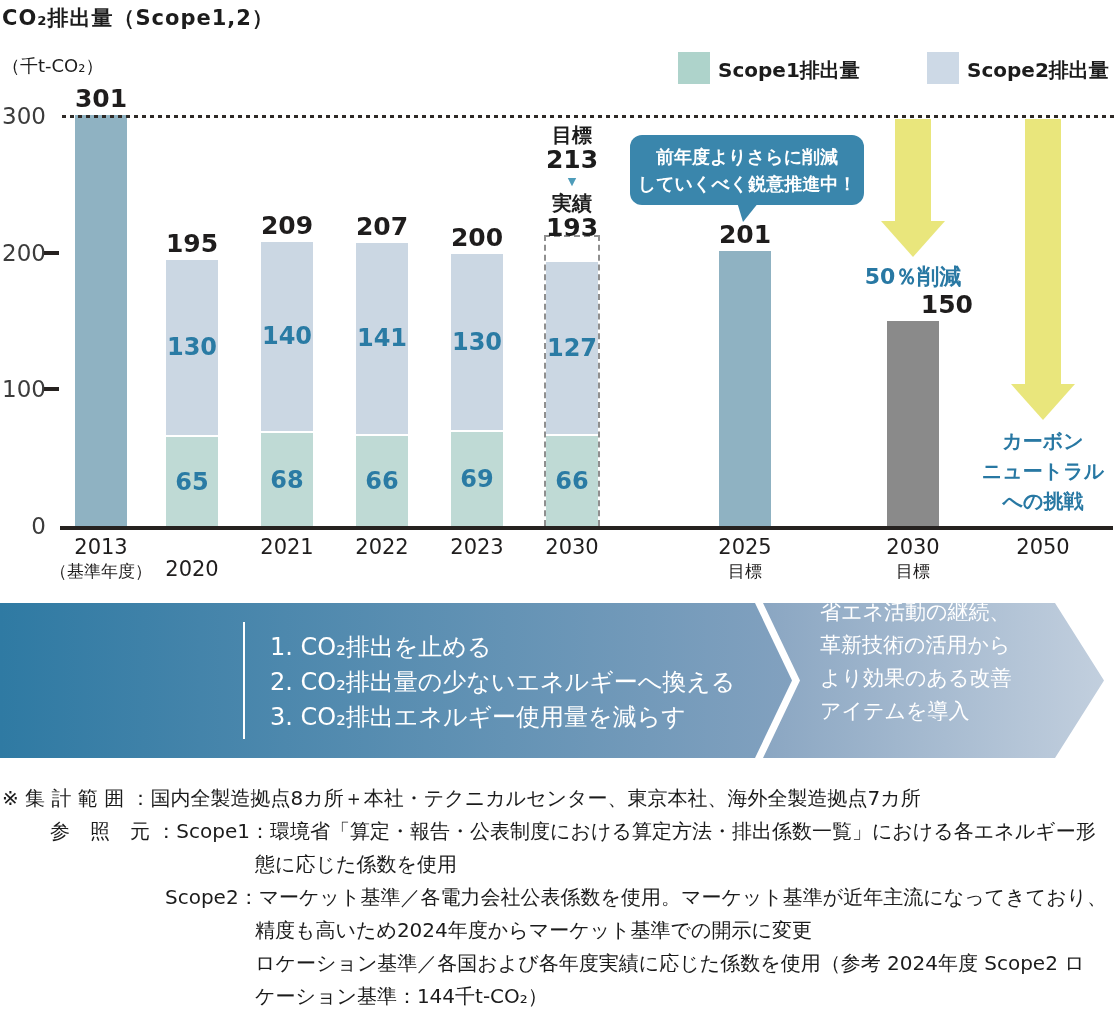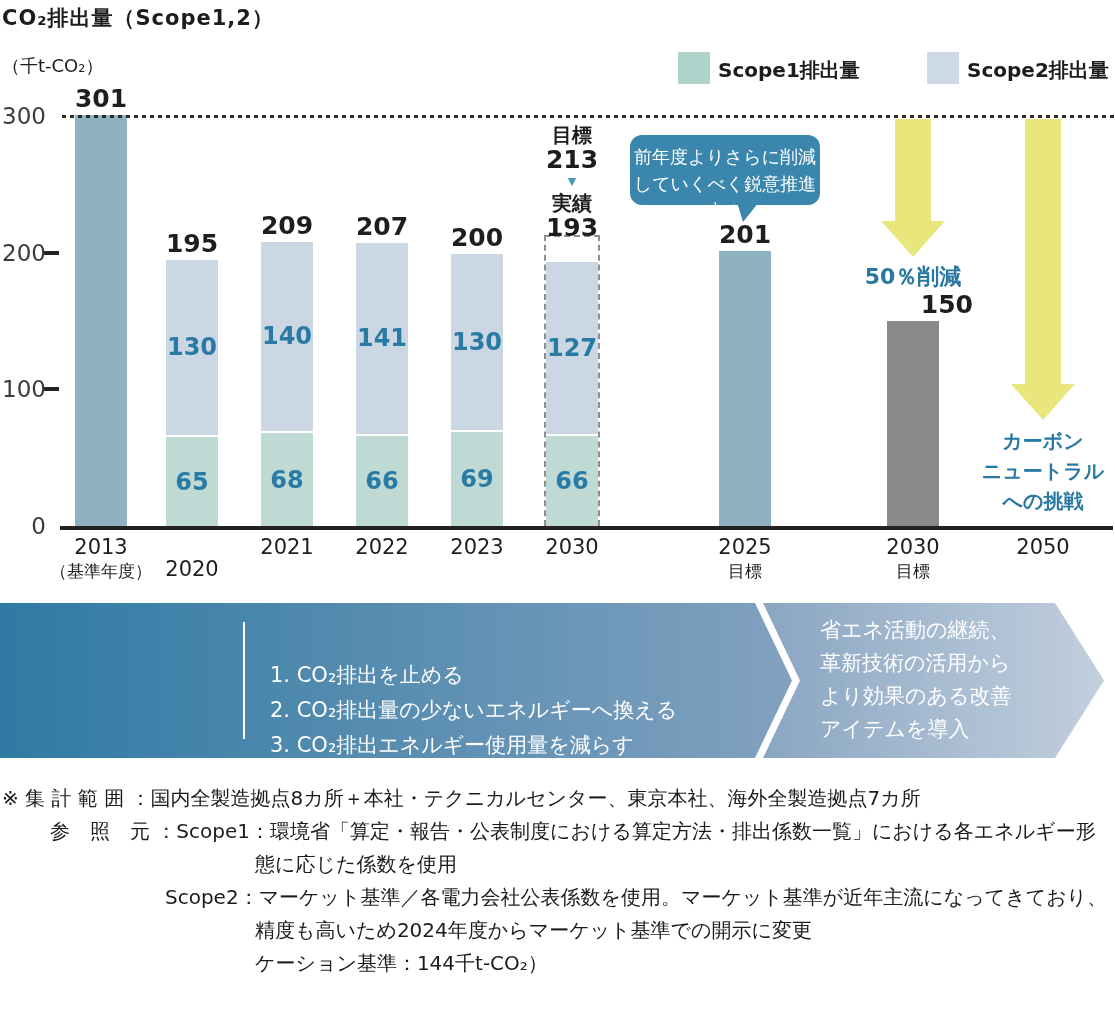--- a/index.html
+++ b/index.html
@@ -29,41 +29,41 @@
   .year-label{position:absolute;width:140px;text-align:center;font-size:21px;color:#1f1d1d;}
   .year-sublabel{position:absolute;width:140px;text-align:center;font-size:17px;color:#1f1d1d;}
   .dashed-target{position:absolute;border:2px dashed #8f8f8f;box-sizing:border-box;z-index:1;}
   
   .target-stack{left:512px;top:124px;width:120px;text-align:center;z-index:4;}
   .ts-word{font-size:20px;font-weight:bold;line-height:22px;}
   .ts-num{font-size:25px;font-weight:bold;line-height:27px;}
   .ts-arrow{font-size:11px;color:#4e9cba;line-height:13px;margin:2px 0;}
   .ts-gap{margin-top:4px;}
   
-  .bubble{left:630px;top:135px;width:190px;height:70px;background:#3a86ac;border-radius:12px;
-    color:#fff;text-align:center;font-weight:normal;font-size:18px;line-height:27px;padding-top:8px;
+  .bubble{left:630px;top:135px;width:234px;height:70px;background:#3a86ac;border-radius:12px;
+    color:#fff;text-align:center;font-weight:bold;font-size:18px;line-height:27px;padding-top:8px;
     box-sizing:border-box;z-index:4;}
   .bubble-tail{left:737px;top:202px;width:0;height:0;border-left:6px solid transparent;
     border-right:16px solid transparent;border-top:20px solid #3a86ac;z-index:4;}
   
   .arrow-shaft{background:var(--c-yellow);z-index:4;}
   .arrow-head{width:0;height:0;border-left:32px solid transparent;border-right:32px solid transparent;
     border-top:36px solid var(--c-yellow);z-index:4;}
   .callout-teal{color:#2878a3;font-weight:bold;text-align:center;z-index:5;}
   
   .banner1{left:0;top:603px;width:792px;height:155px;
     background:linear-gradient(90deg,#2f7aa3,#82a1bf);
     clip-path:polygon(0 0,755px 0,792px 50%,755px 100%,0 100%);}
   .banner1-heading{left:28px;top:663px;font-size:30px;font-weight:bold;color:#fff;letter-spacing:2px;}
   .banner1-divider{left:243px;top:622px;width:2px;height:117px;background:#fff;}
-  .banner1-list{left:270px;top:630px;font-size:21px;line-height:35px;color:#fff;margin-top:28px;}
+  .banner1-list{left:270px;top:630px;font-size:24px;line-height:35px;color:#fff;}
   .banner2{left:763px;top:603px;width:341px;height:155px;
     background:linear-gradient(90deg,#8aa6c2,#c2cfde);
     clip-path:polygon(0 0,292px 0,341px 50%,292px 100%,0 100%,37px 50%);}
-  .banner2-text{left:820px;top:614px;font-size:21px;line-height:33px;color:#fff;z-index:2;}
+  .banner2-text{left:820px;top:596px;font-size:21px;line-height:33px;color:#fff;z-index:2;}
   
   .footnotes{left:2px;top:782px;width:1113px;font-size:20px;line-height:33px;color:#1b1b1b;}
   .fn-i1{padding-left:48px;}
   .fn-i2{padding-left:253px;}
   .fn-i3{padding-left:163px;}
 </style>
 </head>
 <body>
 
 <div class="stage" style="--c-s1: #bfdad5; --c-s2: #cbd7e3; --c-yellow: #e9e67c;">
@@ -195,16 +195,17 @@
     <div>より効果のある改善</div>
     <div>アイテムを導入</div>
   </div>
 
   <div class="abs footnotes">
     <div>※ 集 計 範 囲 ：国内全製造拠点8カ所＋本社・テクニカルセンター、東京本社、海外全製造拠点7カ所</div>
     <div class="fn-i1">参　照　元 ：Scope1：環境省「算定・報告・公表制度における算定方法・排出係数一覧」における各エネルギー形</div>
     <div class="fn-i2">態に応じた係数を使用</div>
     <div class="fn-i3">Scope2：マーケット基準／各電力会社公表係数を使用。マーケット基準が近年主流になってきており、</div>
     <div class="fn-i2">精度も高いため2024年度からマーケット基準での開示に変更</div>
+    <div class="fn-i2">ロケーション基準／各国および各年度実績に応じた係数を使用（参考 2024年度 Scope2 ロ</div>
     <div class="fn-i2">ケーション基準：144千t-CO₂）</div>
   </div>
 
 </div>
 
 </body></html>

